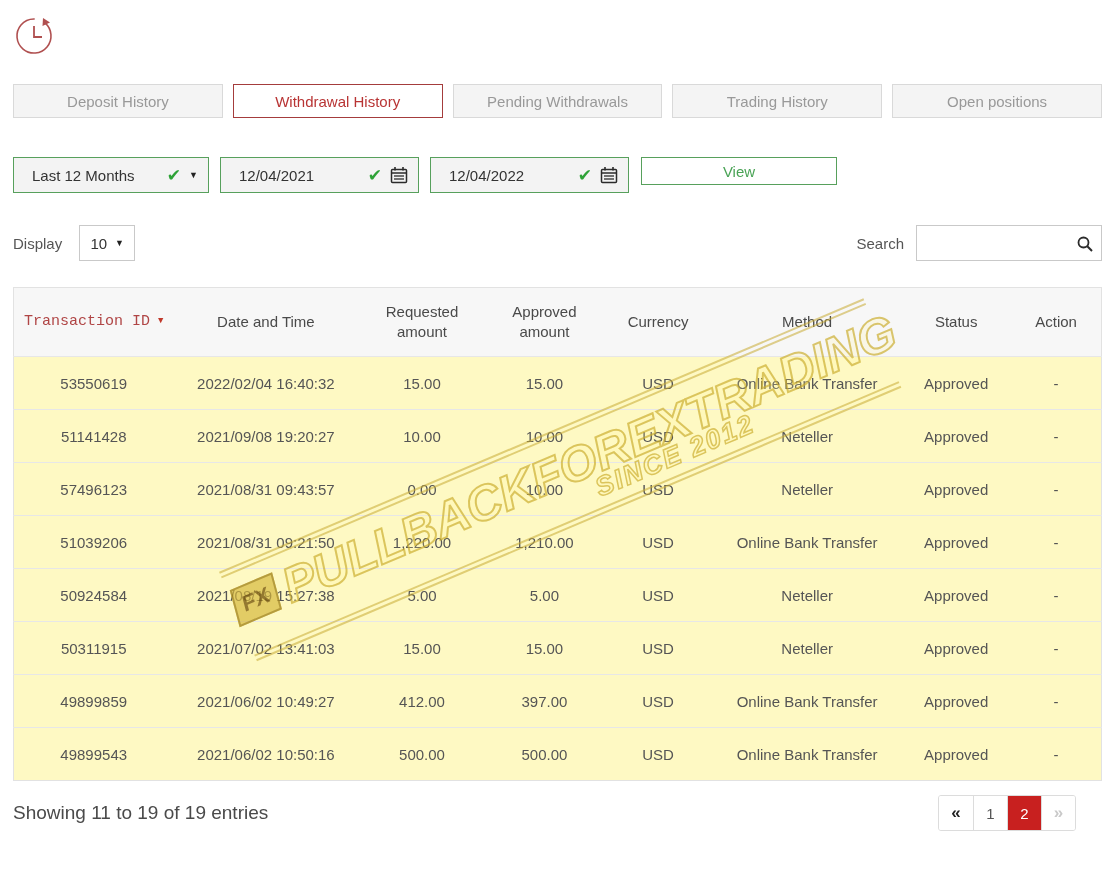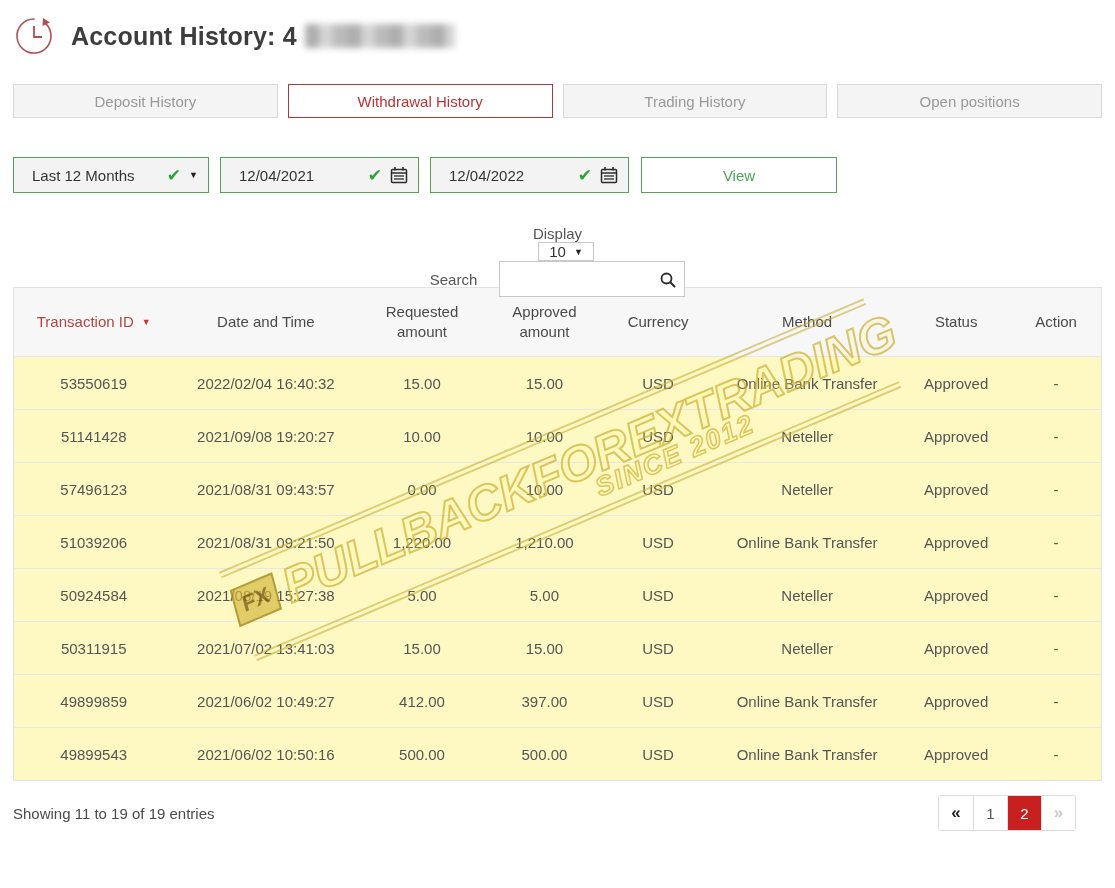--- a/index.html
+++ b/index.html
@@ -22,48 +22,48 @@
 
   
   .filters { display: flex; gap: 11px; margin-bottom: 32px; }
   .filter-box { height: 36px; display: flex; align-items: center; border: 1px solid #57a05c;
     background: #f3f3f3; padding: 0 10px; font-size: 15px; color: #333; }
   .filter-box .val { flex: 1; padding-left: 8px; }
   .check { color: #2ea237; font-size: 17px; font-weight: bold; margin-right: 8px; }
   .caret { color: #222; font-size: 9px; }
   .sel-period { width: 196px; }
   .sel-date { width: 199px; }
-  .btn-view { width: 196px; height: 36px; background: #fff; border: 1px solid #57a05c; color: #4aa356;
+  .btn-view { width: 196px; height: 28px; background: #fff; border: 1px solid #57a05c; color: #4aa356;
     font-size: 15px; display: flex; align-items: center; justify-content: center; cursor: pointer; margin-left: 1px; }
 
   
-  .controls { display: flex; align-items: center; margin-bottom: 26px; height: 36px; flex-direction: column; }
+  .controls { display: flex; align-items: center; margin-bottom: 26px; height: 36px; }
   .controls .lbl { font-size: 15px; color: #555; }
   .display-select { width: 56px; height: 36px; border: 1px solid #c9c9c9; background: #fff; margin-left: 17px;
     display: flex; align-items: center; justify-content: center; gap: 8px; font-size: 15px; color: #333; cursor: pointer; }
   .spacer { flex: 1; }
-  .search-wrap { display: flex; align-items: center; gap: 22px; }
+  .search-wrap { display: flex; align-items: center; gap: 12px; }
   .search-input { width: 186px; height: 36px; border: 1px solid #c9c9c9; background: #fff; position: relative;
     display: flex; align-items: center; }
   .search-input input { border: none; outline: none; width: 100%; height: 100%; padding: 0 30px 0 8px; font-size: 15px; background: transparent; }
   .search-icon { position: absolute; right: 7px; top: 9px; }
 
   
   table { width: 100%; border-collapse: collapse; border: 1px solid #e2e2e2; }
   thead tr { background: #f7f7f7; height: 69px; }
   th { font-size: 15px; font-weight: 400; color: #4a4a4a; text-align: center; vertical-align: middle;
     padding: 8px 6px; line-height: 1.35; }
-  th.sorted { color: #b04545; }
+  th.sorted { color: #b04545; font-family: Liberation Mono, monospace; }
   th .sort-arrow { color: #c0392b; font-size: 9px; margin-left: 8px; vertical-align: 2px; }
   tbody tr { height: 53px; border-top: 1px solid #e7e7e7; background: #fef9c3; }
   td { font-size: 15px; color: #555; text-align: center; vertical-align: middle; padding: 6px; }
 
   
   .foot { display: flex; align-items: center; margin-top: 14px; }
-  .showing { font-size: 15px; color: #4a4a4a; }
+  .showing { font-size: 19px; color: #4a4a4a; }
   .pagination { display: flex; border: 1px solid #dcdcdc; border-radius: 3px; overflow: hidden; margin-right: 26px; }
   .page-btn { min-width: 34px; height: 34px; display: flex; align-items: center; justify-content: center;
     background: #fff; border-left: 1px solid #dcdcdc; font-size: 15px; color: #555; cursor: pointer; padding: 0 10px; }
   .page-btn:first-child { border-left: none; }
   .page-btn.nav-prev { color: #222; font-size: 17px; font-weight: bold; }
   .page-btn.nav-next { color: #c9c9c9; font-size: 17px; font-weight: bold; }
   .page-btn.active { background: #c8201f; color: #fff; }
 
   
   .watermark { position: absolute; left: 238px; top: 568px; width: 700px; transform: rotate(-23deg);
@@ -90,29 +90,26 @@
   <div class="title-row">
     <span>
       <svg width="42" height="42" viewBox="0 0 42 42">
         <g transform="rotate(-50 21 21)">
           <circle cx="21" cy="21" r="17" fill="none" stroke="#b05050" stroke-width="1.6" stroke-dasharray="95 12"></circle>
         </g>
         <polygon points="30,3 37,7.5 29.5,11" fill="#b05050"></polygon>
         <path d="M21 11 L21 22 L29 22" fill="none" stroke="#b05050" stroke-width="1.8"></path>
       </svg>
     </span>
-    <h1>
-        <span>Account History: 4</span>
-        <span class="redacted"></span>
-      </h1>
   </div>
 
   <div class="tabs">
       <div class="tab">Deposit History</div>
       <div class="tab active">Withdrawal History</div>
+      <div class="tab">Pending Withdrawals</div>
       <div class="tab">Trading History</div>
       <div class="tab">Open positions</div>
     </div>
 
   <div class="filters">
     <div class="filter-box sel-period">
       <span class="val">Last 12 Months</span>
       <span class="check">✔</span>
       <span class="caret">▼</span>
     </div>

